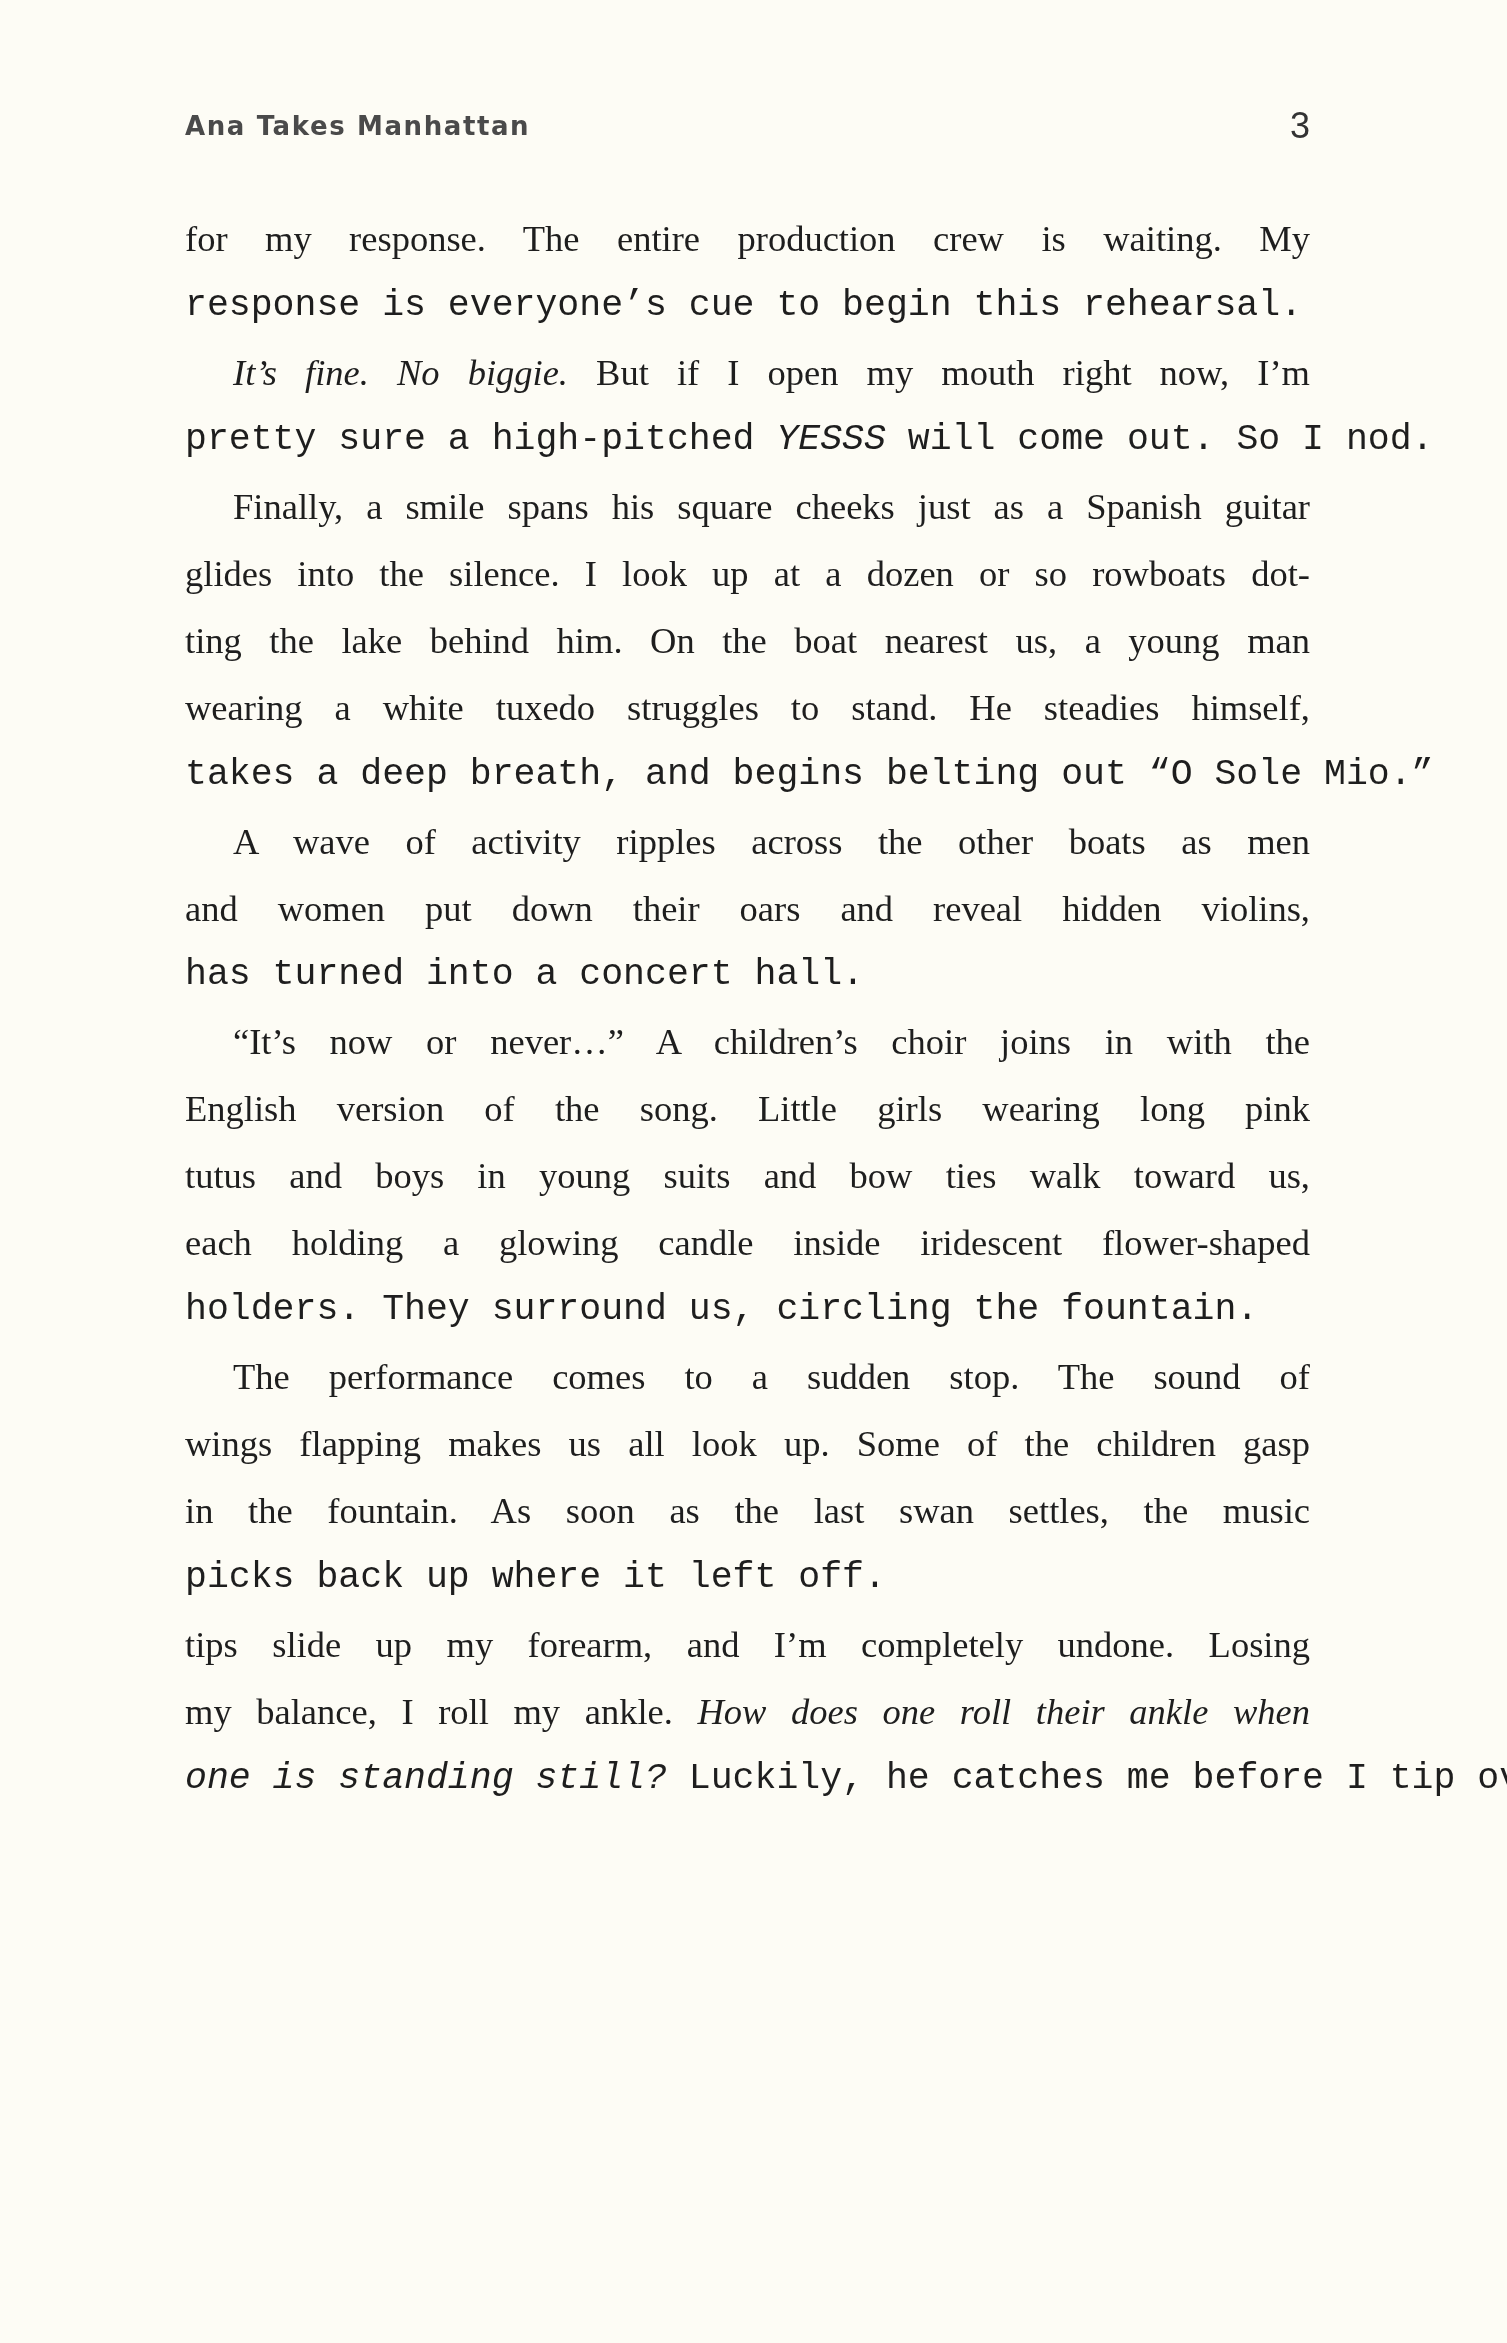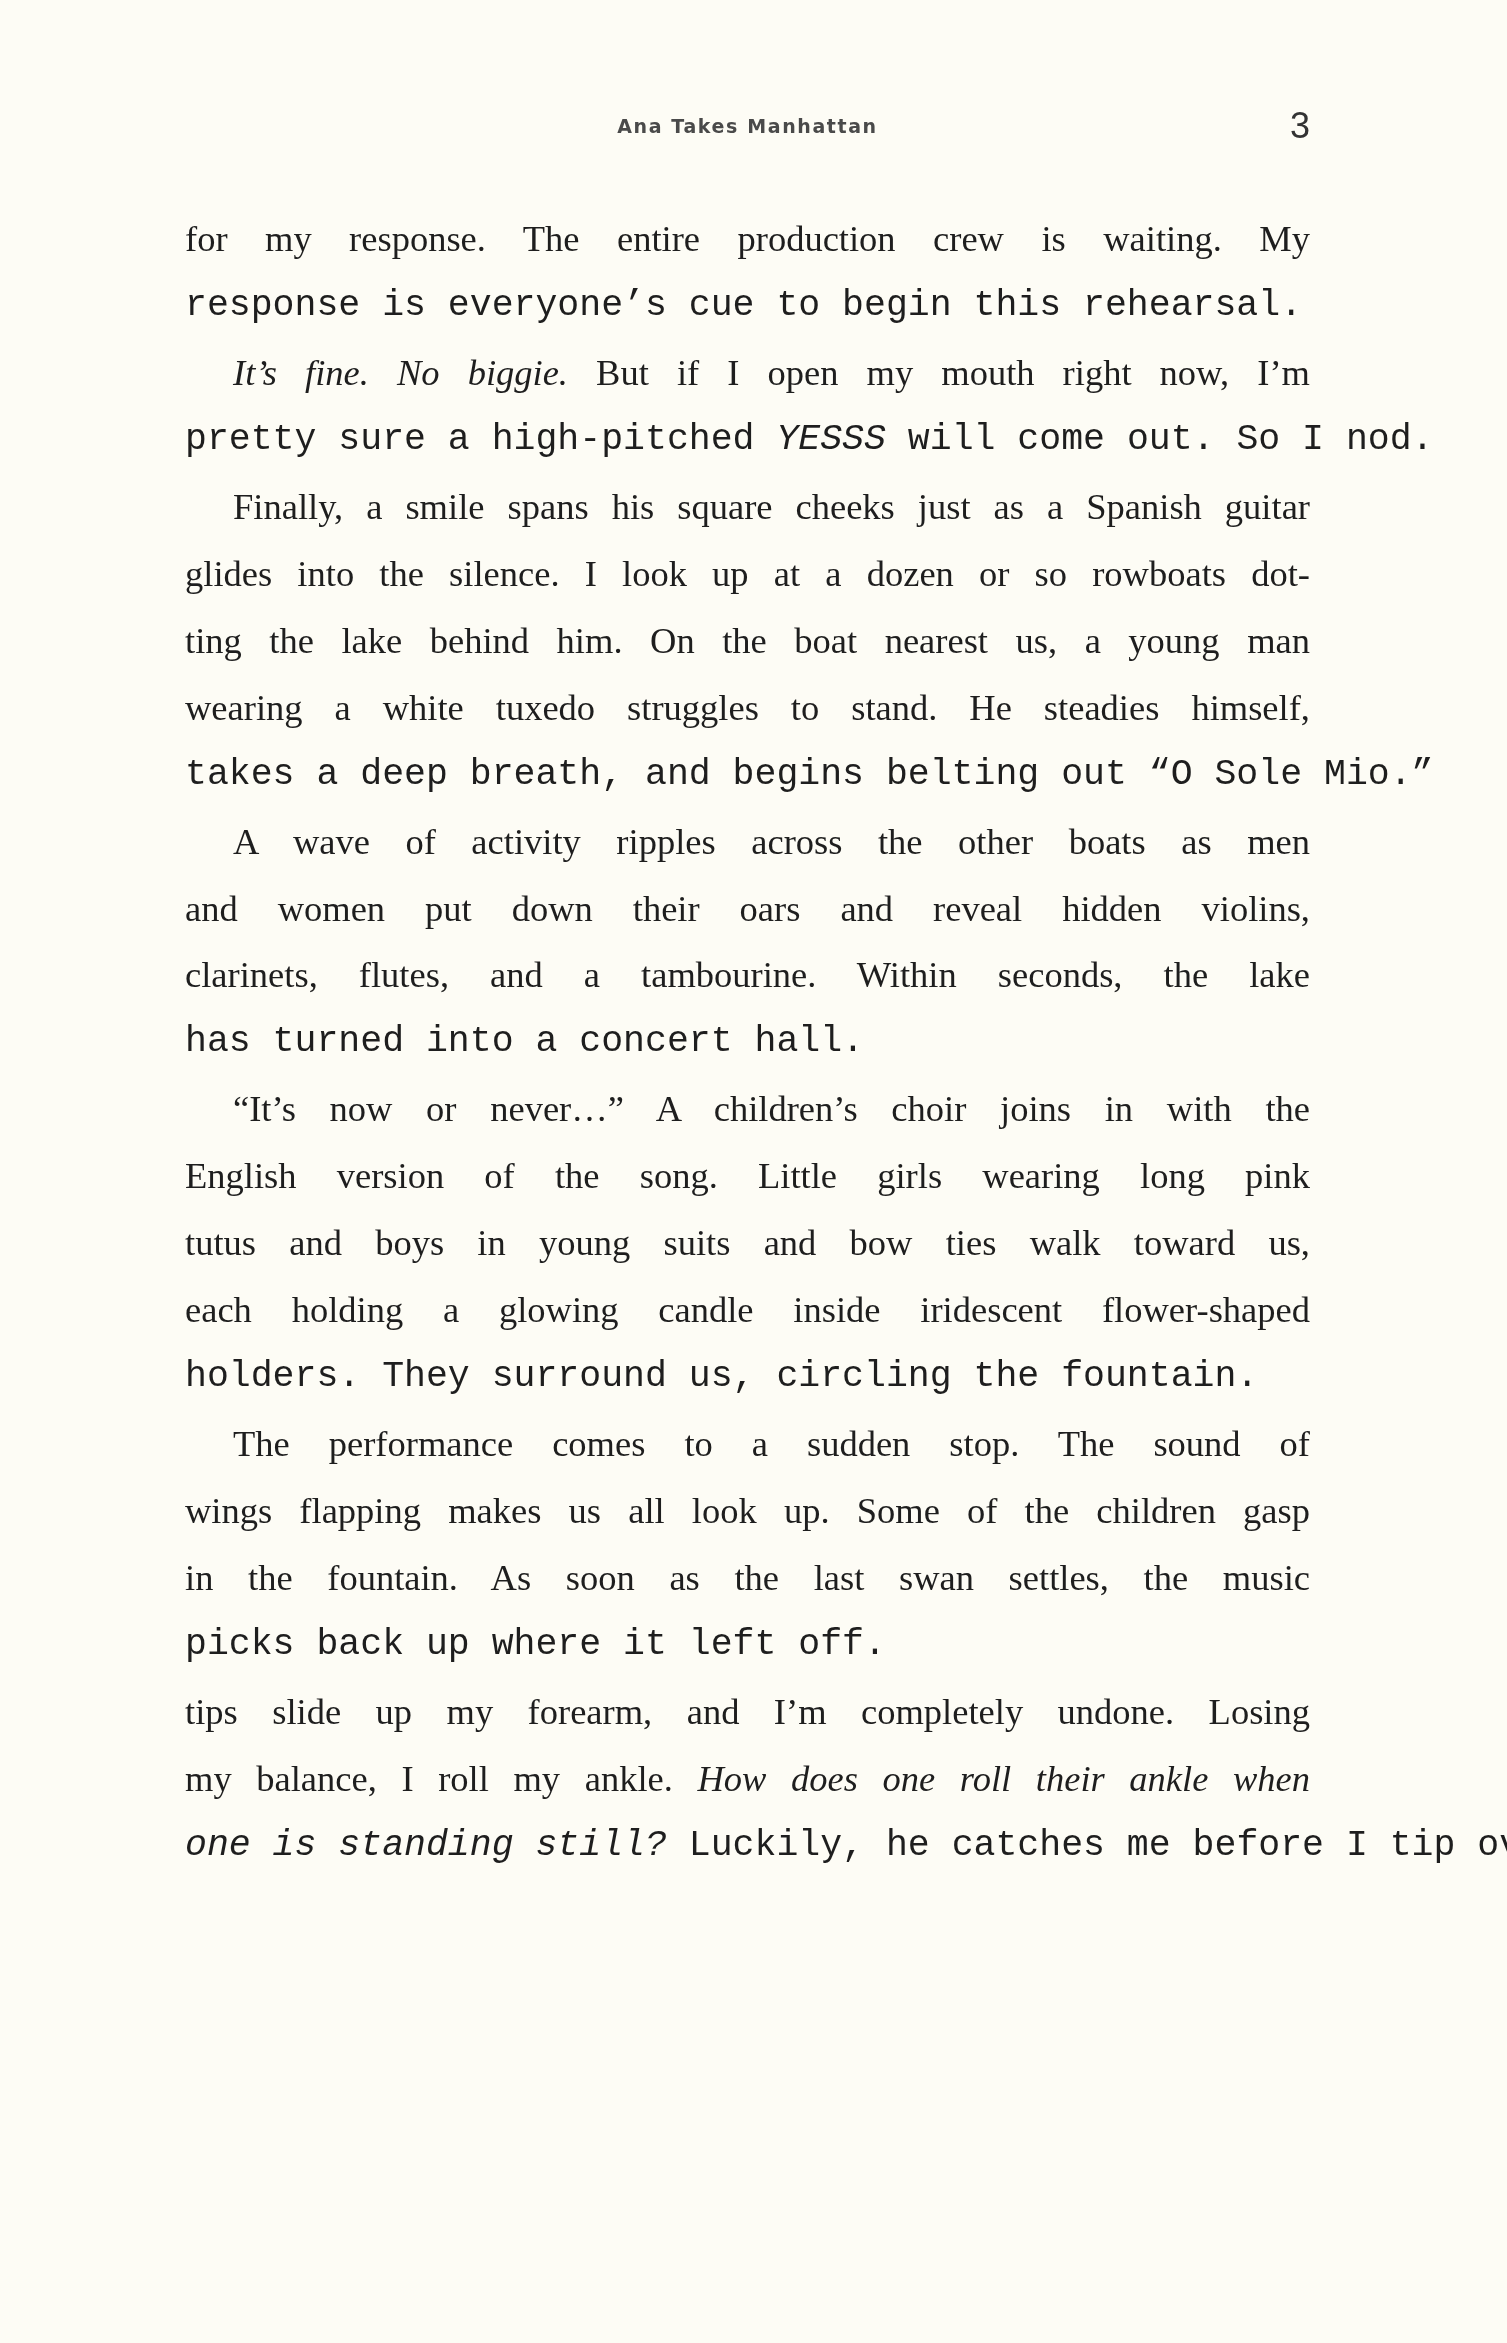--- a/index.html
+++ b/index.html
@@ -27,24 +27,24 @@
       top: 104px;
       left: 185px;
       width: 1125px;
       height: 44px;
     }
     .running-title {
       position: absolute;
       left: 0;
       right: 0;
       top: 0;
-      text-align: center;
+      text-align: left;
       font-family: "DejaVu Sans", sans-serif;
       font-weight: bold;
-      font-size: 19px;
+      font-size: 26px;
       letter-spacing: 1.6px;
       color: #4a4a4a;
       line-height: 44px;
     }
     .page-number {
       position: absolute;
       right: 0;
       top: 0;
       font-family: "Liberation Sans", sans-serif;
       font-size: 36px;
@@ -99,21 +99,20 @@
       <div>
         <div class="line indent"><span>Finally, a smile spans his square cheeks just as a Spanish guitar</span></div>
         <div class="line"><span>glides into the silence. I look up at a dozen or so rowboats dot-</span></div>
         <div class="line"><span>ting the lake behind him. On the boat nearest us, a young man</span></div>
         <div class="line"><span>wearing a white tuxedo struggles to stand. He steadies himself,</span></div>
         <div class="line last"><span>takes a deep breath, and begins belting out “O Sole Mio.”</span></div>
       </div>
       <div>
         <div class="line indent"><span>A wave of activity ripples across the other boats as men</span></div>
         <div class="line"><span>and women put down their oars and reveal hidden violins,</span></div>
-        <div class="line"><span>clarinets, flutes, and a tambourine. Within seconds, the lake</span></div>
         <div class="line last"><span>has turned into a concert hall.</span></div>
       </div>
       <div>
         <div class="line indent"><span>“It’s now or never…” A children’s choir joins in with the</span></div>
         <div class="line"><span>English version of the song. Little girls wearing long pink</span></div>
         <div class="line"><span>tutus and boys in young suits and bow ties walk toward us,</span></div>
         <div class="line"><span>each holding a glowing candle inside iridescent flower-shaped</span></div>
         <div class="line last"><span>holders. They surround us, circling the fountain.</span></div>
       </div>
       <div>

